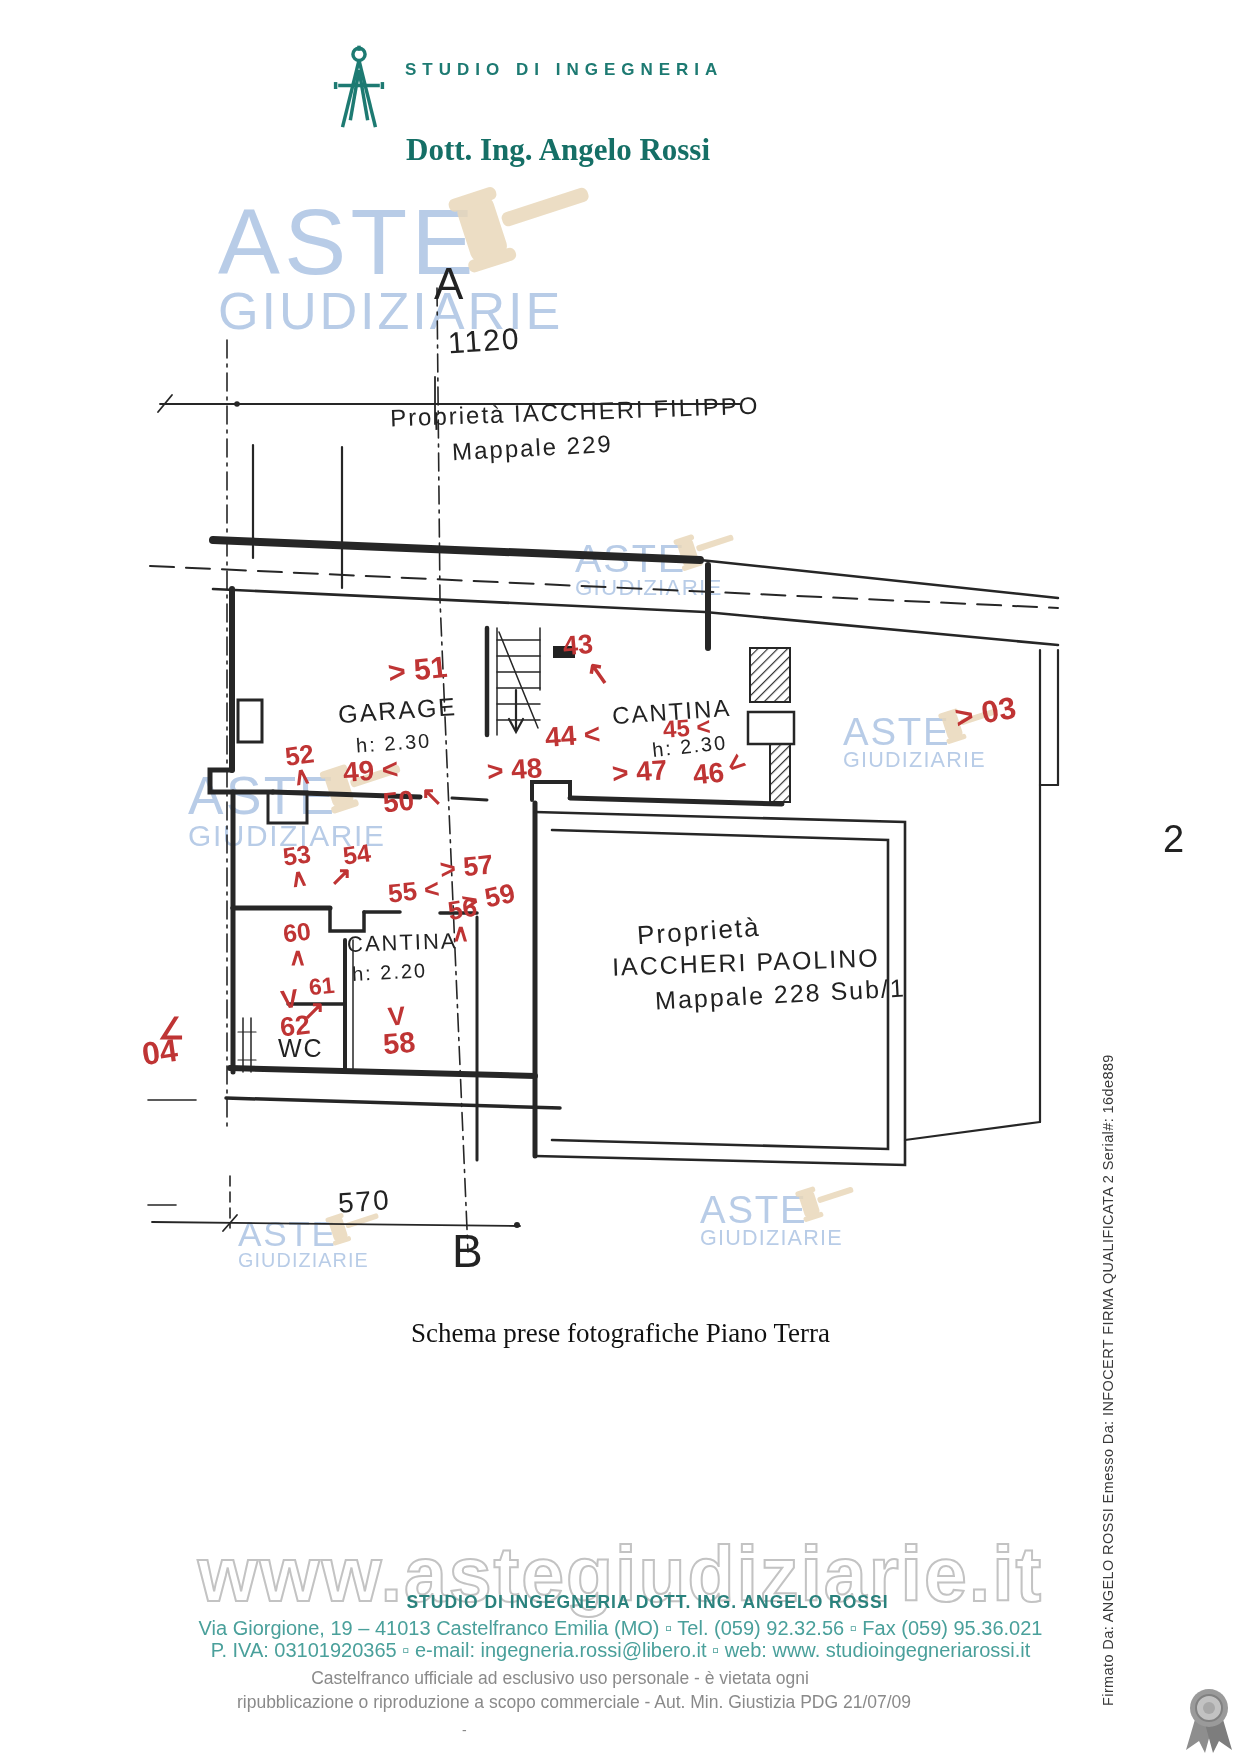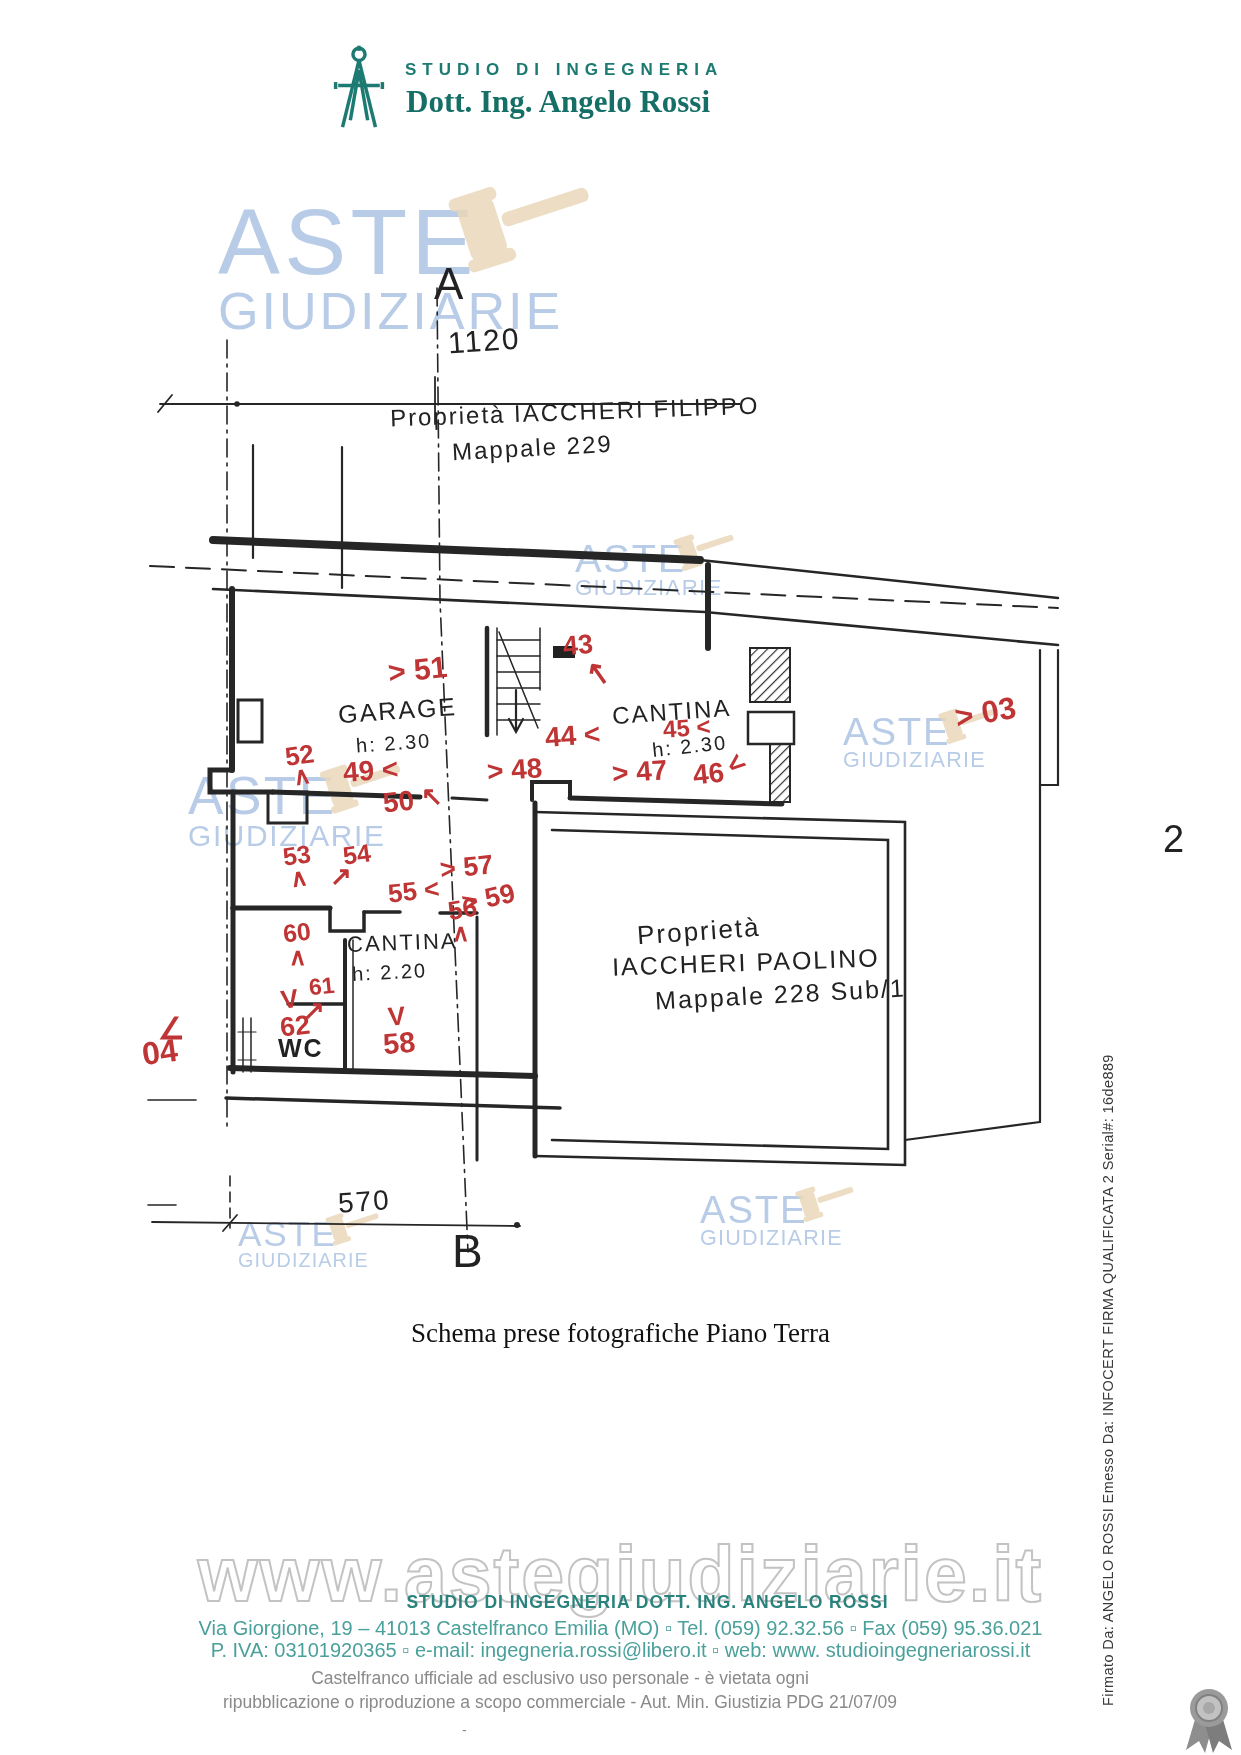--- a/index.html
+++ b/index.html
@@ -1,21 +1,21 @@
 <!DOCTYPE html>
 <html><head>
 <meta charset="utf-8">
 <style>
   html,body{margin:0;padding:0;background:#e8e8e8;}
   #page{position:relative;width:1241px;height:1755px;background:#ffffff;overflow:hidden;
         font-family:"Liberation Sans",sans-serif;}
   .abs{position:absolute;}
   
   .hdr-studio{color:#1d7a72;font-weight:700;font-size:17px;letter-spacing:6px;white-space:nowrap;}
-  .hdr-name{color:#156f66;font-family:"Liberation Serif",serif;font-weight:700;font-size:31px;white-space:nowrap;}
+  .hdr-name{color:#156f66;font-family:"Liberation Serif",serif;font-weight:700;font-size:31px;white-space:nowrap;margin-top:48px;}
   
   .wm{position:absolute;transform-origin:0 0;z-index:1;pointer-events:none;}
   .wm .l1{display:block;font-size:64px;line-height:.92;font-weight:400;letter-spacing:3px;
           color:rgba(141,173,216,.62);white-space:nowrap;}
   .wm .l2{display:block;font-size:36px;line-height:1;font-weight:400;letter-spacing:2px;
           color:rgba(141,173,216,.62);white-space:nowrap;}
   .wm svg{position:absolute;left:150px;top:-12px;}
   .wm-url{position:absolute;left:0;width:100%;text-align:center;top:1530px;z-index:1;
           font-size:77px;font-weight:700;letter-spacing:2px;color:rgba(255,255,255,.05);
           -webkit-text-stroke:2px #c3c3c3;white-space:nowrap;}
@@ -219,21 +219,21 @@
   <span class="hand" style="left: 390px; top: 400px; font-size: 24px; transform: rotate(-2deg);">Proprietà  IACCHERI  FILIPPO</span>
       <span class="hand" style="left: 452px; top: 436px; font-size: 24px; transform: rotate(-3deg);">Mappale  229</span>
       <span class="hand" style="left: 434px; top: 262px; font-size: 44px;">A</span>
       <span class="hand" style="left: 448px; top: 326px; font-size: 30px; transform: rotate(-4deg);">1120</span>
       <span class="hand" style="left: 338px; top: 698px; font-size: 25px; transform: rotate(-4deg);">GARAGE</span>
       <span class="hand" style="left: 356px; top: 733px; font-size: 20px; transform: rotate(-4deg);">h: 2.30</span>
       <span class="hand" style="left: 612px; top: 700px; font-size: 24px; transform: rotate(-4deg);">CANTINA</span>
       <span class="hand" style="left: 652px; top: 736px; font-size: 20px; transform: rotate(-6deg);">h: 2.30</span>
       <span class="hand" style="left: 347px; top: 932px; font-size: 22px; transform: rotate(-2deg);">CANTINA</span>
       <span class="hand" style="left: 352px; top: 962px; font-size: 20px; transform: rotate(-3deg);">h: 2.20</span>
-      <span class="hand" style="left: 278px; top: 1036px; font-size: 25px; font-weight: 700;">WC</span>
+      <span class="hand" style="left: 278px; top: 1036px; font-size: 25px; font-weight: 400;">WC</span>
       <span class="hand" style="left: 637px; top: 918px; font-size: 26px; transform: rotate(-4deg);">Proprietà</span>
       <span class="hand" style="left: 612px; top: 950px; font-size: 25px; transform: rotate(-2deg);">IACCHERI  PAOLINO</span>
       <span class="hand" style="left: 655px; top: 982px; font-size: 25px; transform: rotate(-3deg);">Mappale 228  Sub/1</span>
       <span class="hand" style="left: 338px; top: 1188px; font-size: 28px; transform: rotate(-4deg);">570</span>
       <span class="hand" style="left: 452px; top: 1228px; font-size: 46px;">B</span>
     </div>
   <div>
 
   <span class="mark" style="left: 388px; top: 655px; font-size: 30px; transform: rotate(-6deg);">&gt; 51</span>
       <span class="mark" style="left: 563px; top: 632px; font-size: 27px; transform: rotate(-5deg);">43</span>
@@ -272,21 +272,21 @@
     </div>
 
   <div class="abs caption">Schema prese fotografiche Piano Terra</div>
   <div class="abs pagenum">2</div>
   <div class="vtext">Firmato Da: ANGELO ROSSI Emesso Da: INFOCERT FIRMA QUALIFICATA 2 Serial#: 16de889</div>
 
   <div class="abs f-studio">STUDIO  DI  INGEGNERIA  DOTT.  ING.  ANGELO  ROSSI</div>
   <div class="abs f-addr">Via Giorgione, 19 – 41013 Castelfranco Emilia (MO) ▫ Tel. (059) 92.32.56 ▫  Fax  (059) 95.36.021</div>
   <div class="abs f-addr f-addr2">P. IVA: 03101920365  ▫  e-mail: ingegneria.rossi@libero.it  ▫  web: www. studioingegneriarossi.it</div>
   <div class="abs f-disc" style="top:1668px;">Castelfranco ufficiale ad esclusivo uso personale - è vietata ogni</div>
-  <div class="abs f-disc" style="top:1692px;">ripubblicazione o riproduzione a scopo commerciale - Aut. Min. Giustizia PDG 21/07/09</div>
+  <div class="abs f-disc" style="top:1692px;padding-left:14px;">ripubblicazione o riproduzione a scopo commerciale - Aut. Min. Giustizia PDG 21/07/09</div>
   <div class="abs f-dash">-</div>
 
   <div class="abs" style="left:1182px;top:1686px;z-index:3;">
     <svg width="54" height="68" viewBox="0 0 54 68">
       <polygon points="14,30 4,64 17,55 23,67 32,34" fill="#8e8e8e"></polygon>
       <polygon points="40,30 50,64 37,55 31,67 22,34" fill="#7d7d7d"></polygon>
       <circle cx="27" cy="22" r="19" fill="#9a9a9a"></circle>
       <circle cx="27" cy="22" r="13" fill="#c2c2c2" stroke="#818181" stroke-width="2"></circle>
       <circle cx="27" cy="22" r="6" fill="#a8a8a8"></circle>
     </svg>

